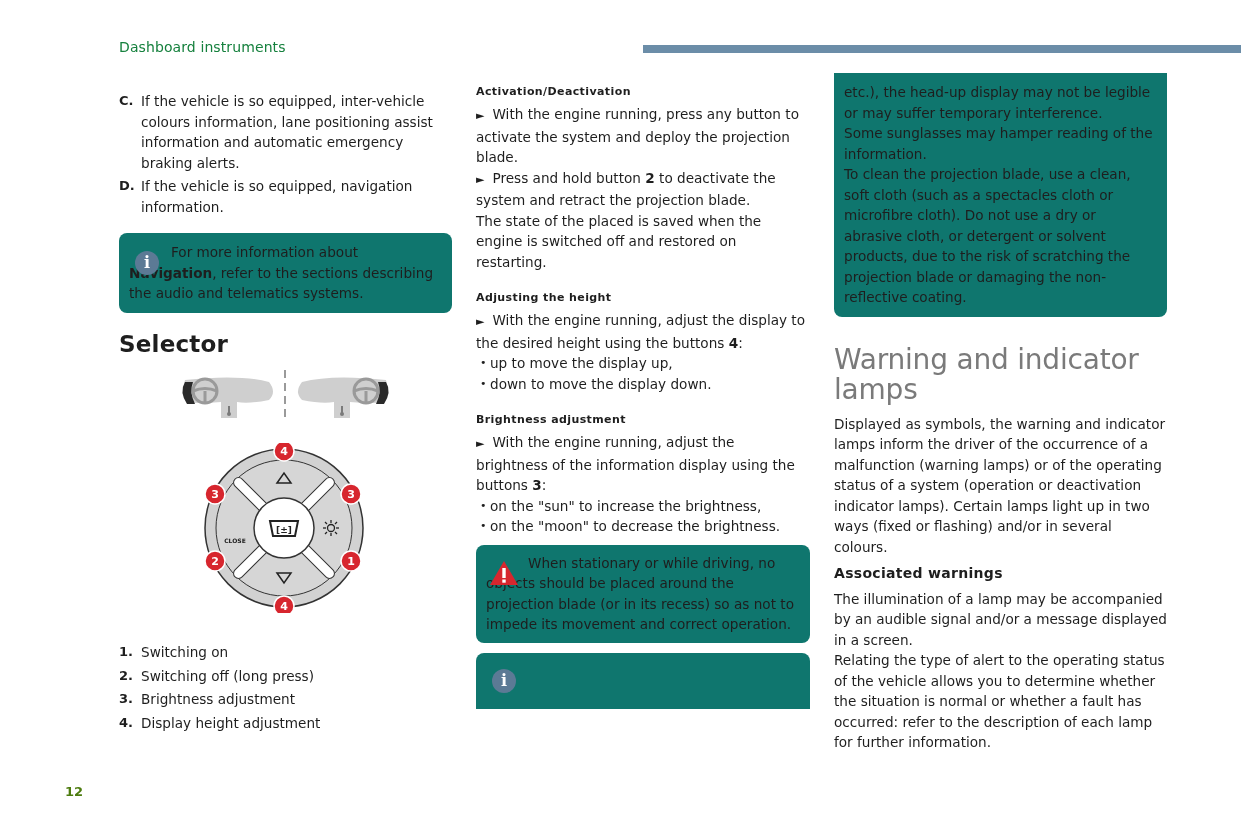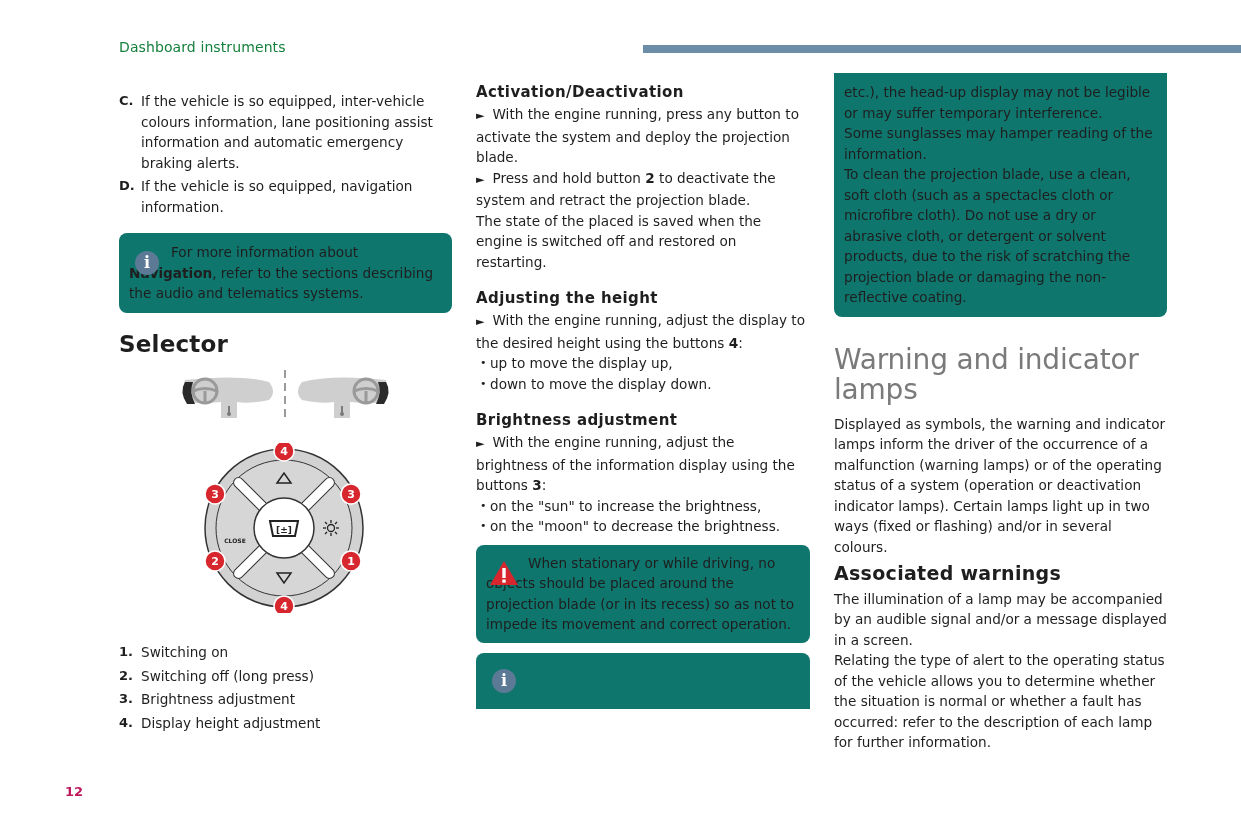--- a/index.html
+++ b/index.html
@@ -26,35 +26,35 @@
 
   h2.selector { font-size: 23px; font-weight: bold; margin-top: 17px; letter-spacing: 0.2px; line-height: 28px; }
 
   .diagram-top { position: relative; width: 333px; height: 60px; margin-top: 10px; }
   .diagram-dial { position: relative; width: 333px; height: 170px; margin-top: 15px; }
 
   .num-list { margin-top: 28px; }
   .num-list .row { display: flex; height: 23.5px; align-items: center; }
   .num-list .n { width: 22px; font-weight: bold; font-size: 13px; }
 
-  h3 { font-size: 15px; font-weight: bold; letter-spacing: 0.4px; line-height: 24px; }
+  h3 { font-size: 11px; font-weight: bold; letter-spacing: 0.4px; line-height: 24px; }
   .h3-gap { margin-top: 14px; }
   .tri { font-size: 11px; margin-right: 8px; }
   .bullet { padding-left: 14px; position: relative; }
   .bullet::before { content: "•"; position: absolute; left: 4px; font-size: 11px; }
 
   .warn-box { margin-top: 8px; padding: 8px 10px 8px 10px; }
   .warn-icon { position: absolute; left: 13px; top: 15px; }
   .info-box2 { margin-top: 10px; padding: 9px 10px 0 52px; height: 56px; border-radius: 8px 8px 0 0; }
 
   .cont-box { padding: 9px 10px 9px 10px; }
   h1.warn-title { font-size: 28px; font-weight: normal; color: #7a7a7a; line-height: 30px; margin-top: 28px; letter-spacing: -0.2px; }
   .para3 { margin-top: 9px; }
-  h4 { font-size: 19px; font-weight: bold; margin: 6px 0 5px 0; letter-spacing: 0.3px; }
-  .page-num { position: absolute; left: 65px; top: 784px; font-size: 13px; font-weight: bold; color: #be185d; }
+  h4 { font-size: 14px; font-weight: bold; margin: 6px 0 5px 0; letter-spacing: 0.3px; }
+  .page-num { position: absolute; left: 65px; top: 784px; font-size: 13px; font-weight: bold; color: #4d7c0f; }
 </style>
 </head>
 <body>
 
 <div class="header-title">Dashboard instruments</div>
 <div class="header-bar"></div>
 
 <div class="col col1">
   <div class="lettered">
     <span class="lbl">C.</span>

